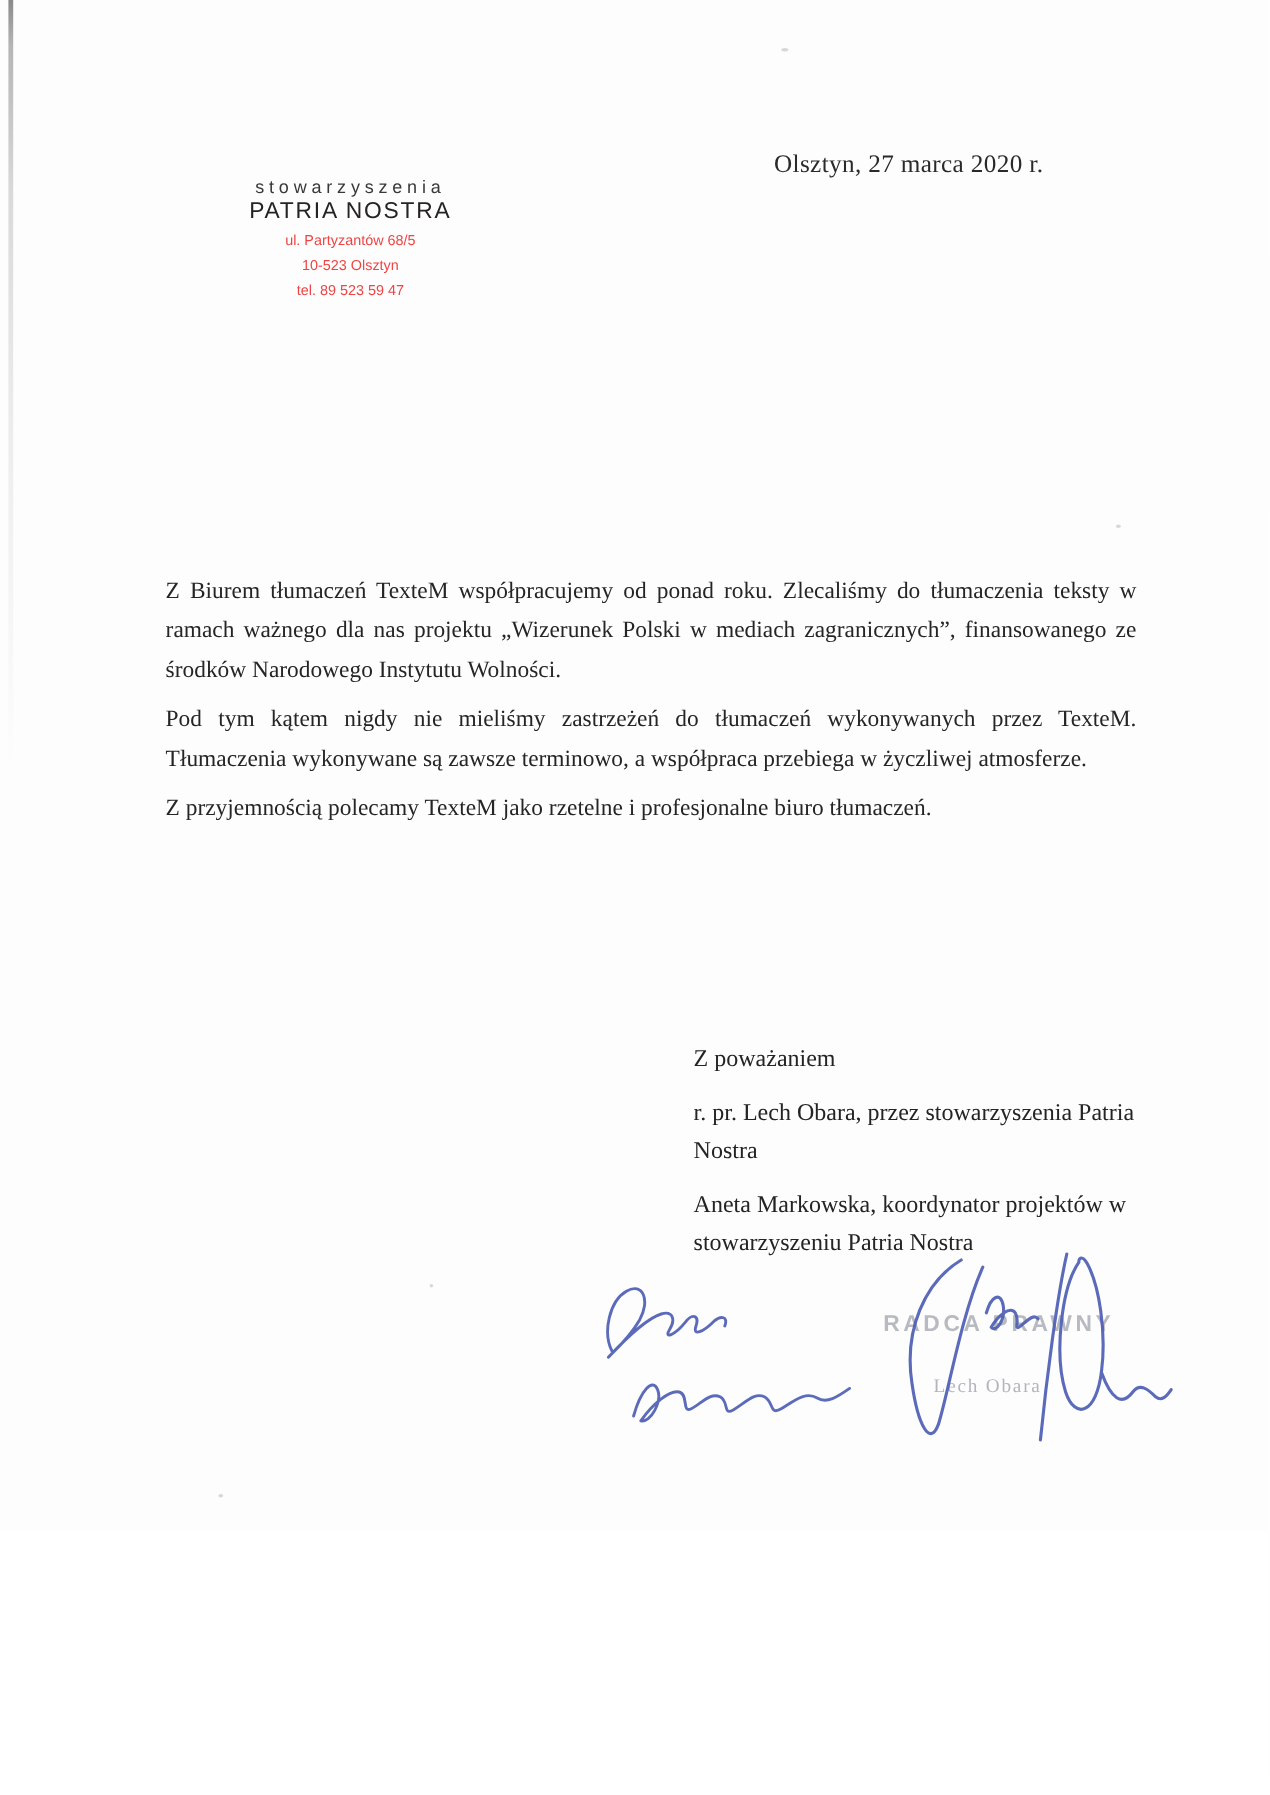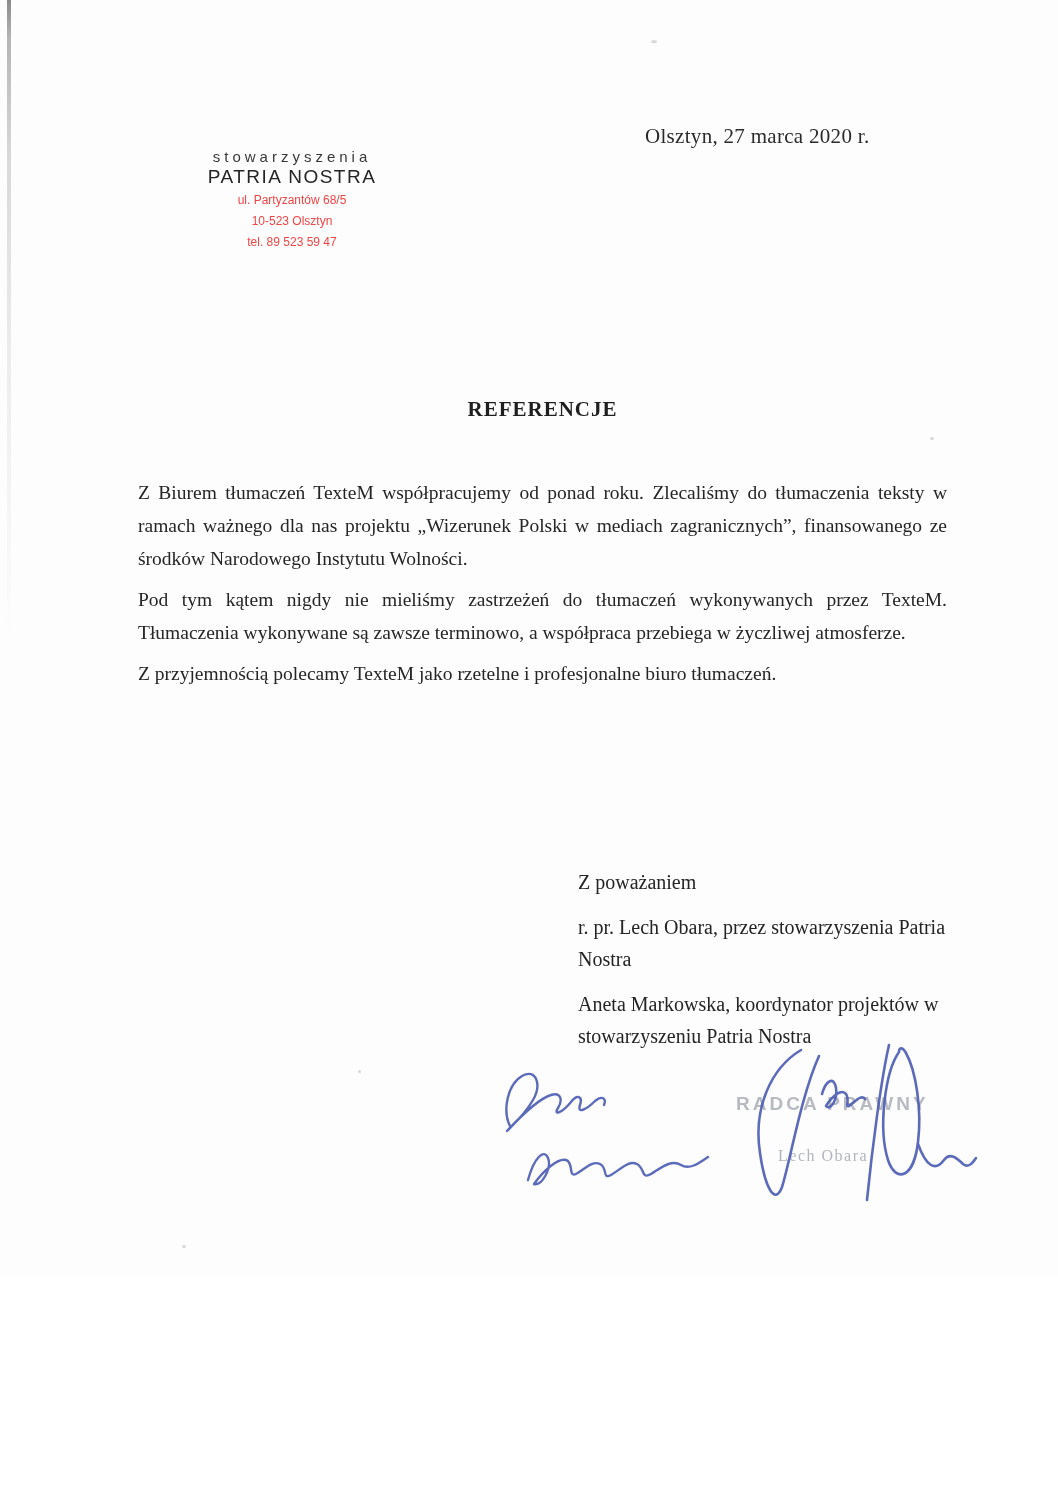--- a/index.html
+++ b/index.html
@@ -152,21 +152,20 @@
   <div class="date-line">Olsztyn, 27 marca 2020 r.</div>
 
   <div class="letterhead">
     <div class="lh1">stowarzyszenia</div>
     <div class="lh2">PATRIA NOSTRA</div>
     <div class="lh3">ul. Partyzantów 68/5</div>
     <div class="lh4">10-523 Olsztyn</div>
     <div class="lh5">tel. 89 523 59 47</div>
   </div>
 
-  <div class="doc-title">REFERENCJE</div>
 
   <div class="body-col">
     <p>Z Biurem tłumaczeń TexteM współpracujemy od ponad roku. Zlecaliśmy do tłumaczenia teksty w ramach ważnego dla nas projektu „Wizerunek Polski w mediach zagranicznych”, finansowanego ze środków Narodowego Instytutu Wolności.</p>
     <p>Pod tym kątem nigdy nie mieliśmy zastrzeżeń do tłumaczeń wykonywanych przez TexteM. Tłumaczenia wykonywane są zawsze terminowo, a współpraca przebiega w życzliwej atmosferze.</p>
     <p>Z przyjemnością polecamy TexteM jako rzetelne i profesjonalne biuro tłumaczeń.</p>
   </div>
 
   <div class="closing">
     <p class="blockline">Z poważaniem</p>
     <p class="blockline">r. pr. Lech Obara, przez stowarzyszenia Patria Nostra</p>

